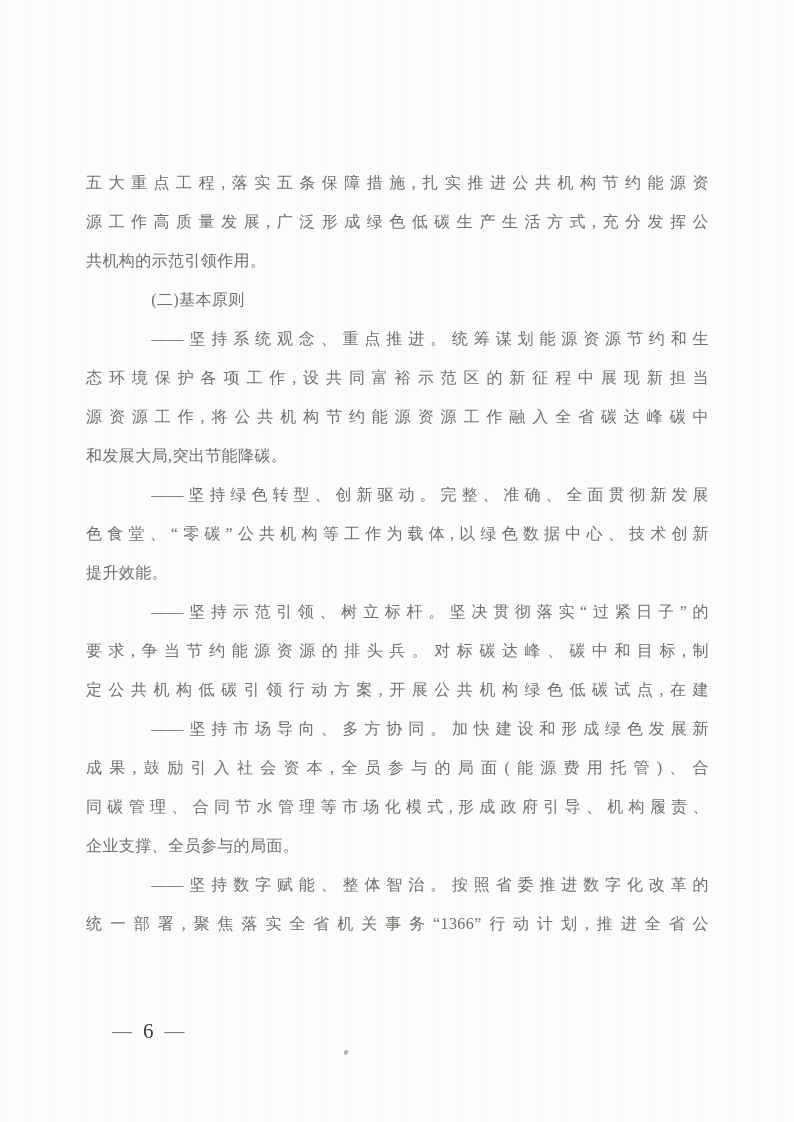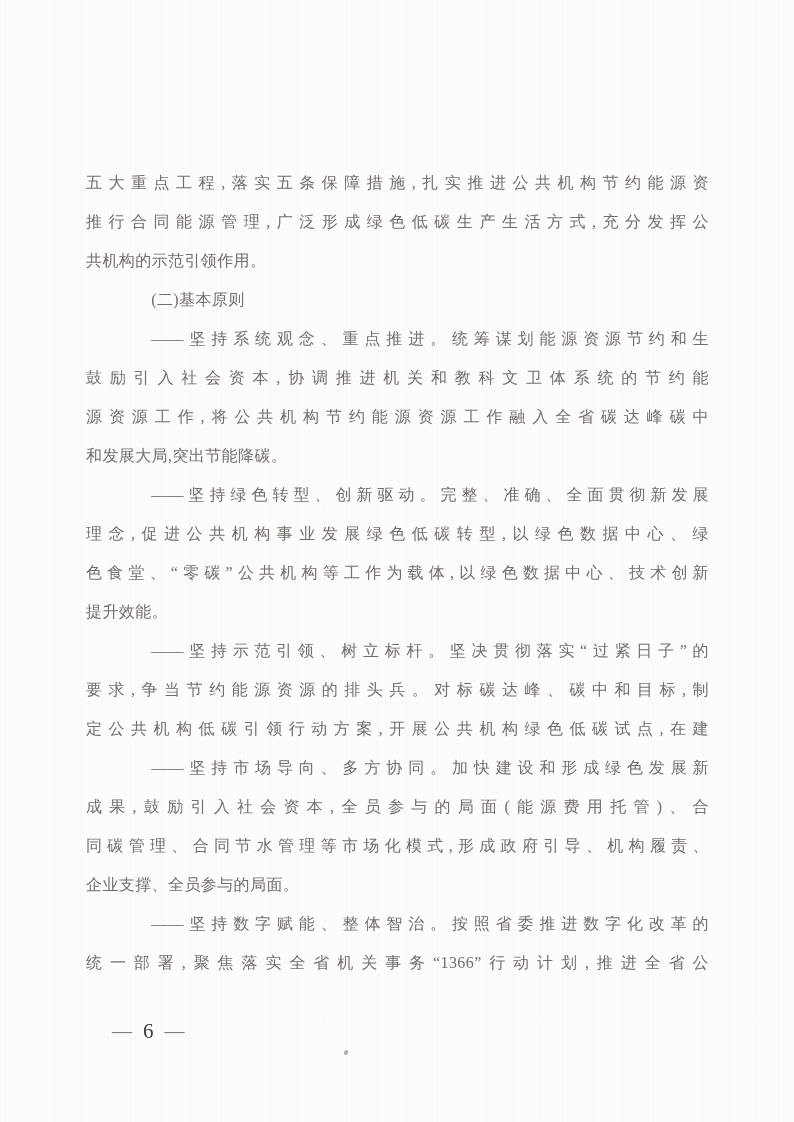--- a/index.html
+++ b/index.html
@@ -76,29 +76,28 @@
   }
 </style>
 </head>
 <body>
 
 <div class="page">
   <div class="scan-texture"></div>
 
   <div class="text-block">
     <div class="line fill">五大重点工程,落实五条保障措施,扎实推进公共机构节约能源资</div>
-    <div class="line fill">推行合同能源管理,广泛形成绿色低碳生产生活方式,充分发挥公</div>
+    <div class="line fill">源工作高质量发展,广泛形成绿色低碳生产生活方式,充分发挥公</div>
     <div class="line">共机构的示范引领作用。</div>
     <div class="line indent">(二)基本原则</div>
     <div class="line indent fill">——坚持系统观念、重点推进。统筹谋划能源资源节约和生</div>
-    <div class="line fill">鼓励引入社会资本,协调推进机关和教科文卫体系统的节约能</div>
+    <div class="line fill">态环境保护各项工作,设共同富裕示范区的新征程中展现新担当</div>
     <div class="line fill">源资源工作,将公共机构节约能源资源工作融入全省碳达峰碳中</div>
     <div class="line">和发展大局,突出节能降碳。</div>
     <div class="line indent fill">——坚持绿色转型、创新驱动。完整、准确、全面贯彻新发展</div>
-    <div class="line fill">理念,促进公共机构事业发展绿色低碳转型,以绿色数据中心、绿</div>
     <div class="line fill">色食堂、“零碳”公共机构等工作为载体,以绿色数据中心、技术创新</div>
     <div class="line">提升效能。</div>
     <div class="line indent fill">——坚持示范引领、树立标杆。坚决贯彻落实“过紧日子”的</div>
     <div class="line fill">要求,争当节约能源资源的排头兵。对标碳达峰、碳中和目标,制</div>
     <div class="line fill">定公共机构低碳引领行动方案,开展公共机构绿色低碳试点,在建</div>
     <div class="line indent fill">——坚持市场导向、多方协同。加快建设和形成绿色发展新</div>
     <div class="line fill">成果,鼓励引入社会资本,全员参与的局面(能源费用托管)、合</div>
     <div class="line fill">同碳管理、合同节水管理等市场化模式,形成政府引导、机构履责、</div>
     <div class="line">企业支撑、全员参与的局面。</div>
     <div class="line indent fill">——坚持数字赋能、整体智治。按照省委推进数字化改革的</div>

